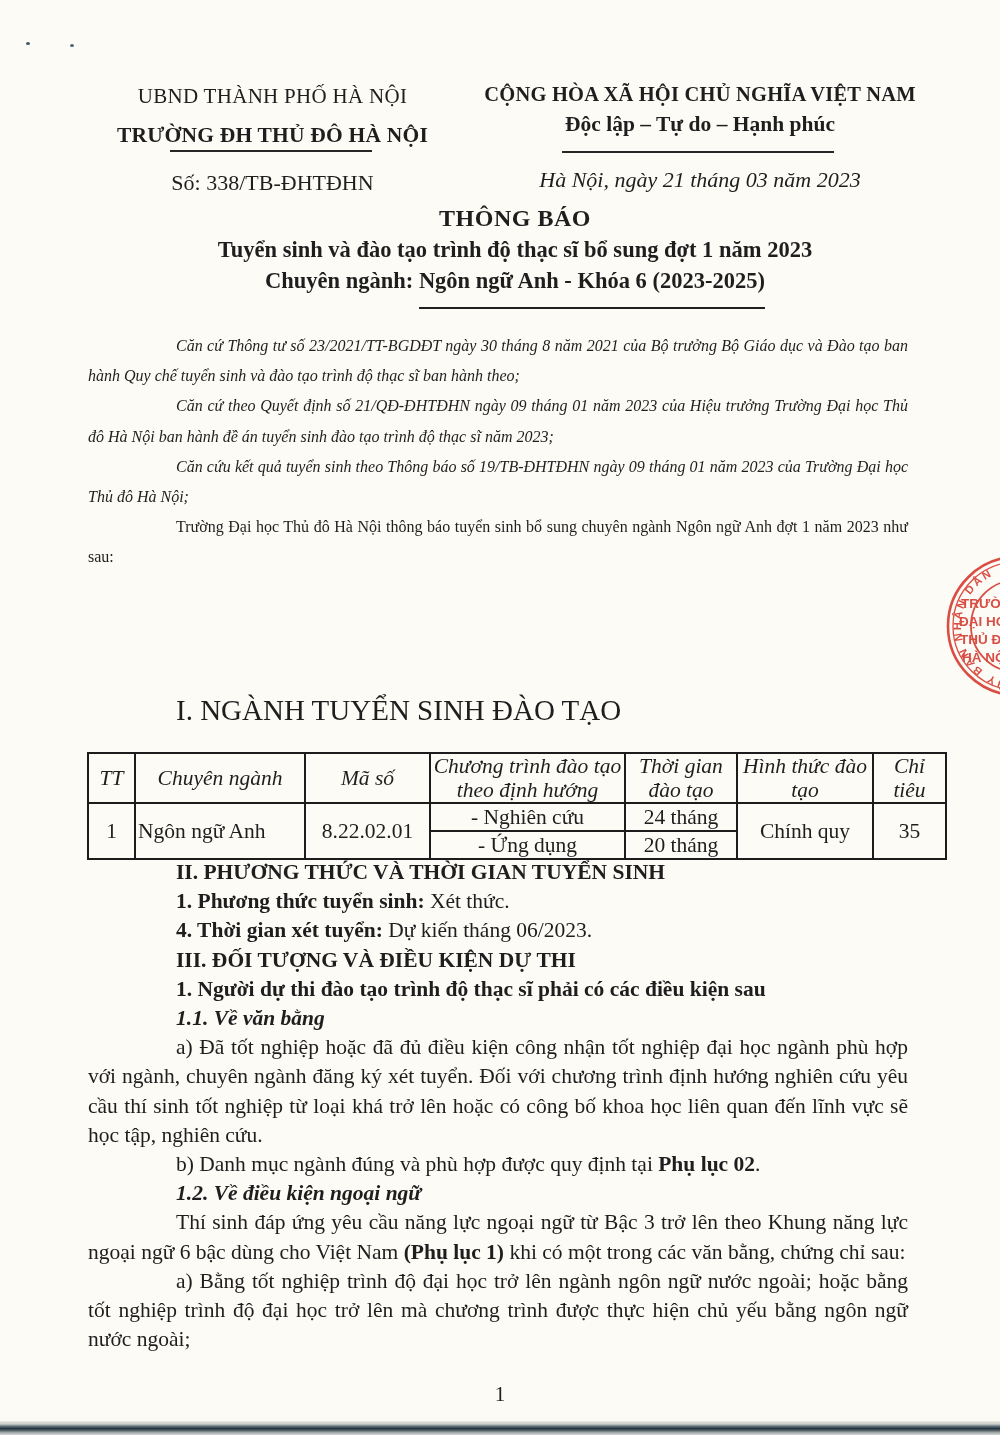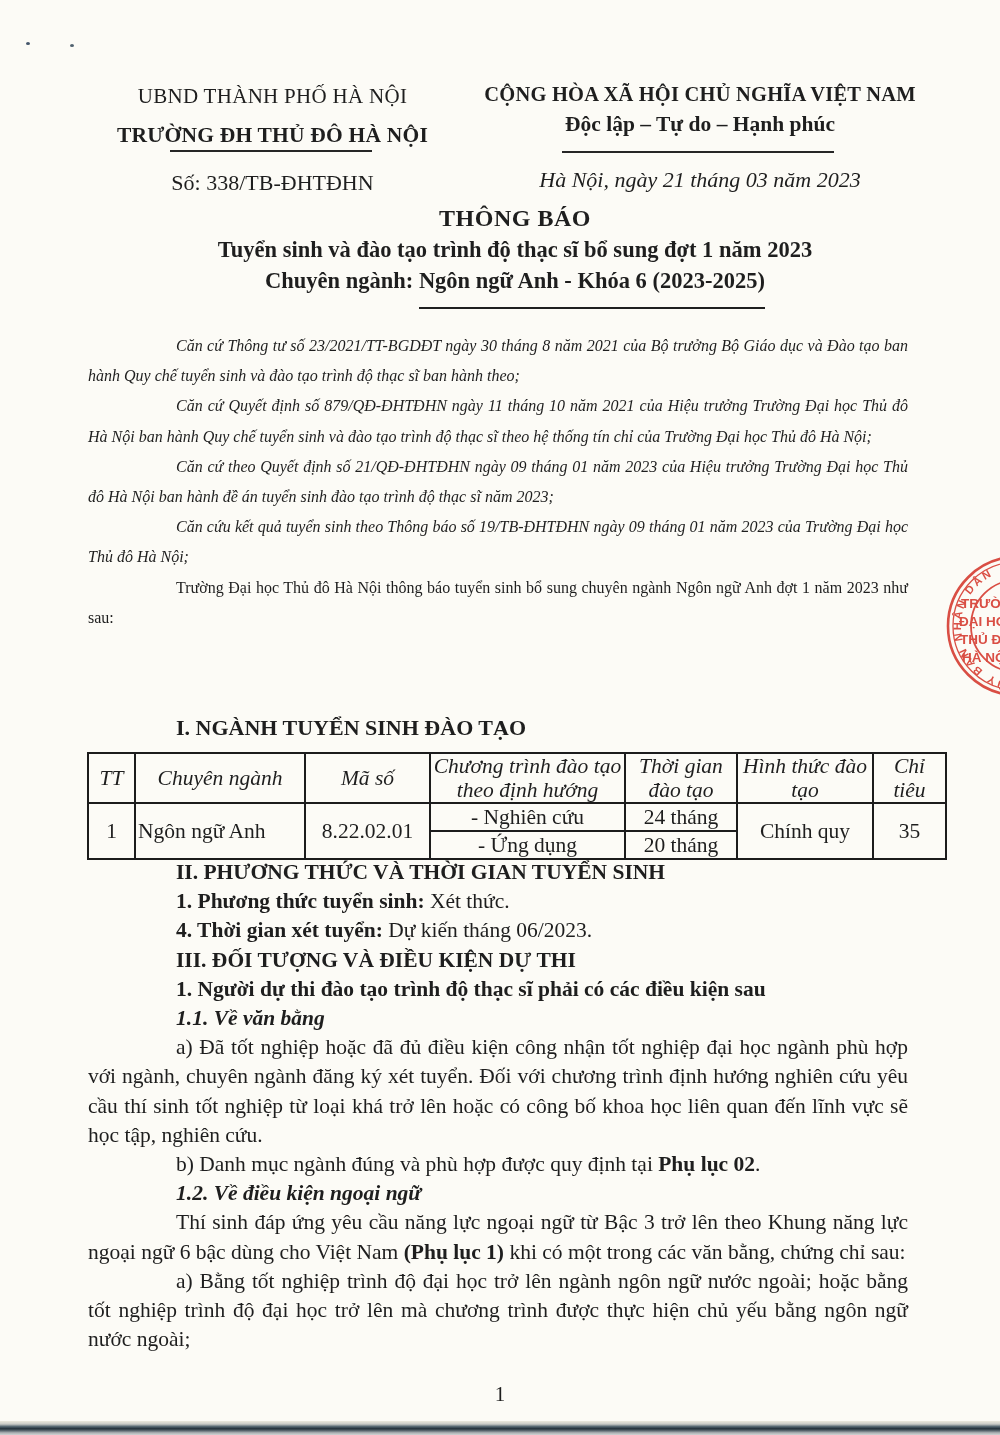--- a/index.html
+++ b/index.html
@@ -25,21 +25,21 @@
   
   .title-main{left:30px;top:205px;width:970px;font-size:24px;font-weight:bold;letter-spacing:.5px;}
   .title-sub1{left:30px;top:237px;width:970px;font-size:22.5px;font-weight:bold;}
   .title-sub2{left:30px;top:268px;width:970px;font-size:22.5px;font-weight:bold;}
   .u-span{border-bottom:2.5px solid #1f1f1f;padding-bottom:14px;}
   
   .preamble{left:88px;top:324px;width:820px;font-size:16px;line-height:30.2px;text-align:justify;margin-top:7px;}
   .preamble p{margin:0;text-indent:88px;}
   .it{font-style:italic;}
   
-  .sec1-heading{left:176px;top:715px;font-size:22px;font-weight:bold;}
+  .sec1-heading{left:176px;top:694px;font-size:29px;font-weight:normal;}
   .tbl-wrap{left:87px;top:752px;width:858px;}
   table{border-collapse:collapse;width:858px;table-layout:fixed;}
   th,td{border:2px solid #1c1c1c;padding:0 2px;vertical-align:middle;text-align:center;font-size:21.5px;overflow:hidden;}
   th{font-style:italic;font-weight:normal;height:48px;line-height:24px;}
   td{height:26px;line-height:25px;}
   td.major{text-align:left;}
   
   .after{left:88px;top:858px;width:820px;font-size:21.5px;line-height:29.2px;text-align:justify;}
   .after p{margin:0;text-indent:88px;}
   .b{font-weight:bold;}
@@ -72,21 +72,20 @@
   </div>
   <div class="rule" style="left:562px;top:151px;width:272px;"></div>
   <div class="abs ctr date-line">Hà Nội, ngày 21 tháng 03 năm 2023</div>
 
   <div class="abs ctr title-main">THÔNG BÁO</div>
   <div class="abs ctr title-sub1">Tuyển sinh và đào tạo trình độ thạc sĩ bổ sung đợt 1 năm 2023</div>
   <div class="abs ctr title-sub2"><span>Chuyên ngành: </span><span class="u-span">Ngôn ngữ Anh - Khóa 6 (2023-2025)</span></div>
 
   <div class="abs preamble">
     <p class="it">Căn cứ Thông tư số 23/2021/TT-BGDĐT ngày 30 tháng 8 năm 2021 của Bộ trưởng Bộ Giáo dục và Đào tạo ban hành Quy chế tuyển sinh và đào tạo trình độ thạc sĩ ban hành theo;</p>
-    <p class="it">Căn cứ Quyết định số 879/QĐ-ĐHTĐHN ngày 11 tháng 10 năm 2021 của Hiệu trưởng Trường Đại học Thủ đô Hà Nội ban hành Quy chế tuyển sinh và đào tạo trình độ thạc sĩ theo hệ thống tín chỉ của Trường Đại học Thủ đô Hà Nội;</p>
     <p class="it">Căn cứ theo Quyết định số 21/QĐ-ĐHTĐHN ngày 09 tháng 01 năm 2023 của Hiệu trưởng Trường Đại học Thủ đô Hà Nội ban hành đề án tuyển sinh đào tạo trình độ thạc sĩ năm 2023;</p>
     <p class="it">Căn cứu kết quả tuyển sinh theo Thông báo số 19/TB-ĐHTĐHN ngày 09 tháng 01 năm 2023 của Trường Đại học Thủ đô Hà Nội;</p>
     <p>Trường Đại học Thủ đô Hà Nội thông báo tuyển sinh bổ sung chuyên ngành Ngôn ngữ Anh đợt 1 năm 2023 như sau:</p>
   </div>
 
   <div class="abs sec1-heading">I. NGÀNH TUYỂN SINH ĐÀO TẠO</div>
   <div class="abs tbl-wrap">
     <table>
       <colgroup>
         <col style="width:47px">

